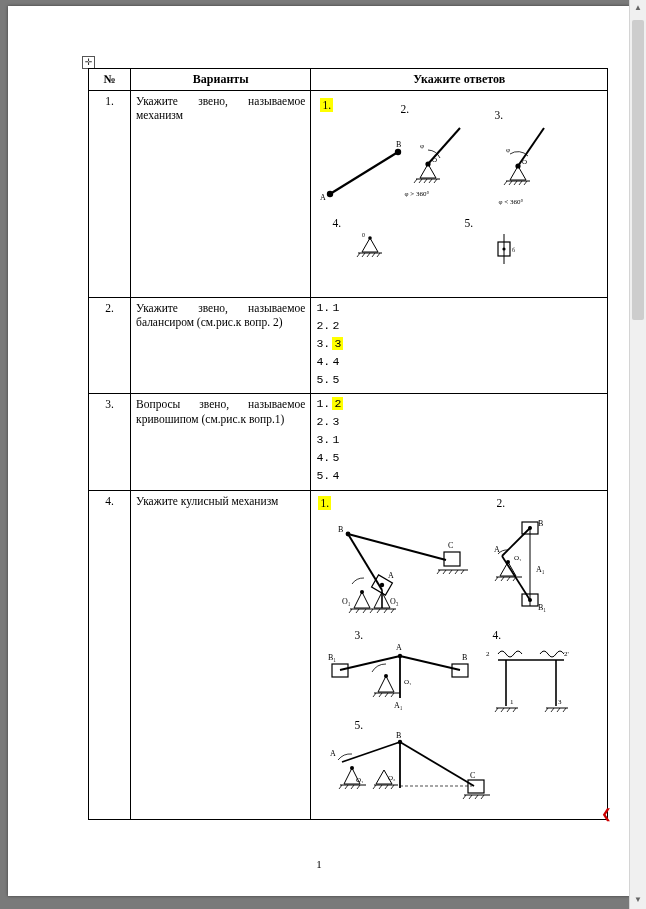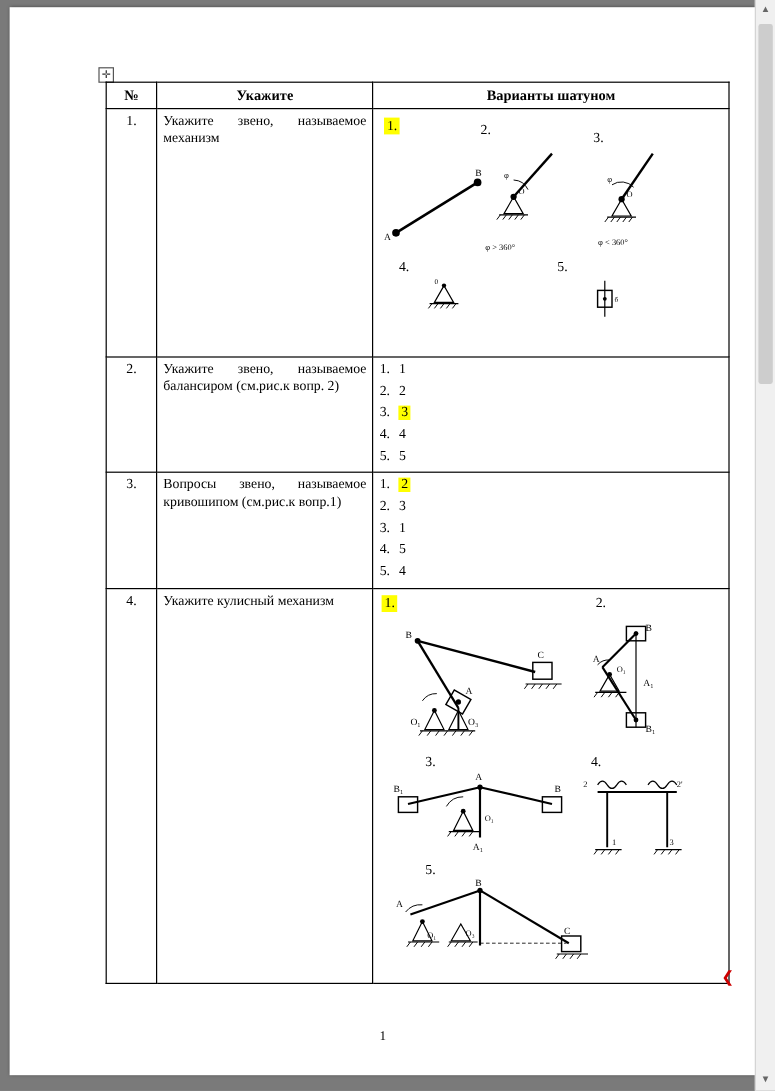--- a/index.html
+++ b/index.html
@@ -57,21 +57,21 @@
     padding: 3px 0;
   }
   .col-num { width: 42px; }
   .col-q { width: 180px; }
   .col-a { width: 296px; }
   .cell-num { text-align: center; }
   .q-text {
     text-align: justify;
     text-justify: inter-word;
   }
-  .ans-list { margin: 0; padding: 0; list-style: none; }
+  .ans-list { margin: 0; padding: 0; list-style: none; font-family: Liberation Mono, monospace; }
   .ans-list li { margin: 0 0 3.5px 0; font-size: 11.5px; }
   .ans-list li .idx { display: inline-block; width: 16px; }
   .hl {
     background: #ffff00;
     padding: 0 2px;
   }
   .fig-area { position: relative; }
   .lbl {
     position: absolute;
     font-size: 11.5px;
@@ -132,22 +132,22 @@
 
   <table class="quiz">
     <colgroup>
       <col class="col-num">
         <col class="col-q">
         <col class="col-a">
     </colgroup>
     <thead>
       <tr>
         <th>№</th>
-        <th>Укажите</th>
-        <th>Варианты шатуном</th>
+        <th>Варианты</th>
+        <th>Укажите ответов</th>
       </tr>
     </thead>
     <tbody>
 
       <tr>
         <td class="cell-num">1.</td>
         <td class="q-text">Укажите звено, называемое механизм</td>
         <td>
           <div class="fig-area" style="height:200px;">
             <span class="lbl hl" style="left:4px; top:4px;">1.</span>
@@ -171,21 +171,21 @@
               <line x1="18" y1="59" x2="42" y2="59" stroke="#000" stroke-width="1"></line>
               <line x1="19" y1="59" x2="16" y2="63" stroke="#000" stroke-width="0.8"></line>
               <line x1="24" y1="59" x2="21" y2="63" stroke="#000" stroke-width="0.8"></line>
               <line x1="29" y1="59" x2="26" y2="63" stroke="#000" stroke-width="0.8"></line>
               <line x1="34" y1="59" x2="31" y2="63" stroke="#000" stroke-width="0.8"></line>
               <line x1="39" y1="59" x2="36" y2="63" stroke="#000" stroke-width="0.8"></line>
               <path d="M30 30 A14 14 0 0 1 42 38" fill="none" stroke="#000" stroke-width="0.8"></path>
               <text x="22" y="28" font-size="7" font-family="Liberation Serif, serif">φ</text>
               <text x="34" y="42" font-size="7" font-family="Liberation Serif, serif">O</text>
             </svg>
-            <span class="lbl" style="left:88px; top:108px; font-size:7px;">φ &gt; 360°</span>
+            <span class="lbl" style="left:88px; top:96px; font-size:7px;">φ &gt; 360°</span>
 
             <svg width="90" height="70" style="position:absolute; left:172px; top:28px;">
               <line x1="30" y1="44" x2="56" y2="6" stroke="#000" stroke-width="2"></line>
               <circle cx="30" cy="44" r="2.6" fill="#000"></circle>
               <path d="M30 44 L22 58 L38 58 Z" fill="none" stroke="#000" stroke-width="1"></path>
               <line x1="18" y1="59" x2="42" y2="59" stroke="#000" stroke-width="1"></line>
               <line x1="19" y1="59" x2="16" y2="63" stroke="#000" stroke-width="0.8"></line>
               <line x1="24" y1="59" x2="21" y2="63" stroke="#000" stroke-width="0.8"></line>
               <line x1="29" y1="59" x2="26" y2="63" stroke="#000" stroke-width="0.8"></line>
               <line x1="34" y1="59" x2="31" y2="63" stroke="#000" stroke-width="0.8"></line>

